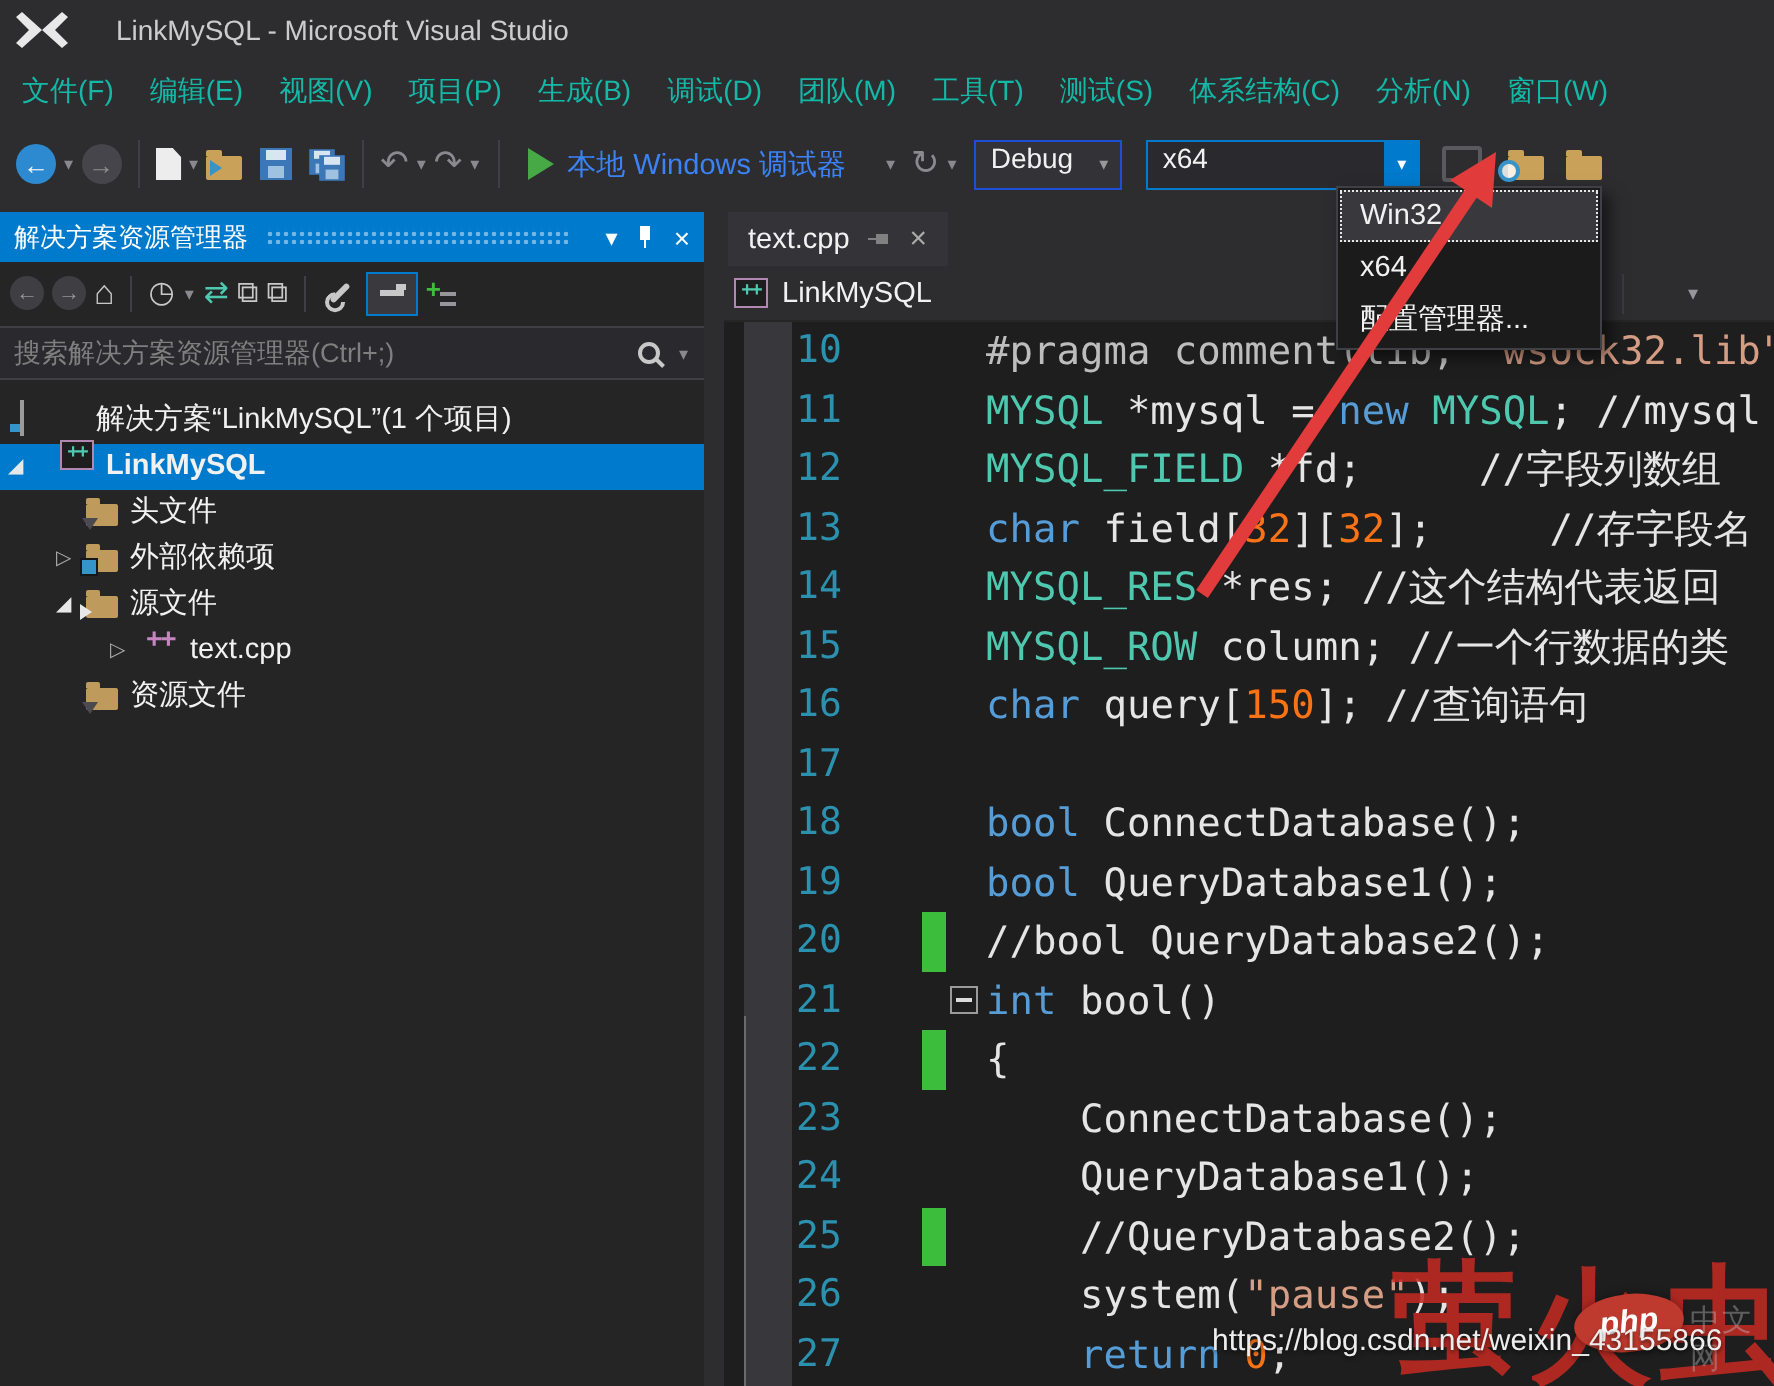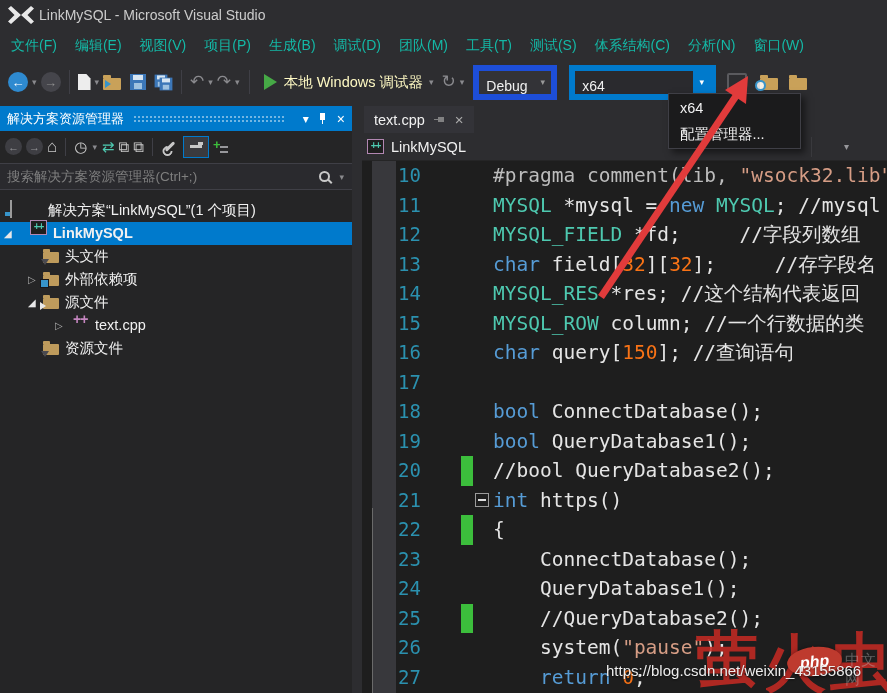--- a/index.html
+++ b/index.html
@@ -2,21 +2,21 @@
 <html><head>
 <meta charset="utf-8">
 <style>
   html,body{margin:0;padding:0}
   body{width:887px;height:693px;position:relative;overflow:hidden;background:#2D2D30;
        font-family:"Liberation Sans",sans-serif;color:#F1F1F1;-webkit-font-smoothing:antialiased}
   .abs{position:absolute}
 
   
   #titlebar{left:0;top:0;width:887px;height:30px;display:flex;align-items:center;padding-left:8px;box-sizing:border-box}
-  .title-text{margin-left:5px;font-size:14px;color:#CCCCCC;white-space:nowrap}
+  .title-text{margin-left:24px;font-size:14px;color:#CCCCCC;white-space:nowrap}
 
   
   #menubar{left:0;top:30px;width:887px;height:30px;display:flex;align-items:center;padding-left:2px;box-sizing:border-box;overflow:hidden;white-space:nowrap}
   .menu-item{padding:0 9px;font-size:14px;line-height:30px;color:#14b8a6;flex:0 0 auto}
 
   
   #toolbar{left:0;top:60px;width:887px;height:44px;display:flex;align-items:center;padding-left:8px;box-sizing:border-box;gap:3px;overflow:hidden}
   .tb-sep{width:1px;height:24px;background:#3F3F46;margin:0 5px;flex:0 0 auto}
   .tb-caret{font-size:9px;color:#8A8A8E;margin:0 1px;flex:0 0 auto}
   .i-circle{width:20px;height:20px;border-radius:50%;display:flex;align-items:center;justify-content:center;font-size:13px;flex:0 0 auto}
@@ -27,22 +27,22 @@
   .i-folder::before{content:'';position:absolute;top:-3px;left:0;width:8px;height:3px;background:#C9A159;border-radius:1px 1px 0 0}
   .i-folder .ov-arrow{position:absolute;left:2px;top:2px;width:0;height:0;border-top:4px solid transparent;border-bottom:4px solid transparent;border-left:6px solid #3794C9}
   .i-floppy{width:16px;height:16px;background:#3C77B8;position:relative;flex:0 0 auto}
   .i-floppy::before{content:'';position:absolute;left:3px;top:1px;width:10px;height:5px;background:#D8E6F2}
   .i-floppy::after{content:'';position:absolute;left:4px;bottom:1px;width:8px;height:6px;background:#9FC2E0}
   .i-saveall{position:relative;width:20px;height:18px;flex:0 0 auto}
   .i-saveall .f1{position:absolute;left:0;top:0;transform:scale(.8)}
   .i-saveall .f2{position:absolute;left:5px;top:3px;transform:scale(.8)}
   .u-g{color:#8A8A8E;font-size:17px;line-height:20px;flex:0 0 auto}
   .i-play{width:0;height:0;border-left:13px solid #46A946;border-top:8px solid transparent;border-bottom:8px solid transparent;margin:0 4px 0 6px;flex:0 0 auto}
-  .run-label{font-size:14.5px;color:#fef9c3;margin-right:2px;flex:0 0 auto}
-  .combo{height:23px;background:#333337;border:6px solid #1d4ed8;display:flex;align-items:flex-end;font-size:14px;flex:0 0 auto}
+  .run-label{font-size:14.5px;color:#3b82f6;margin-right:16px;flex:0 0 auto}
+  .combo{height:23px;background:#333337;border:1px solid #1d4ed8;display:flex;align-items:flex-start;font-size:14px;flex:0 0 auto}
   .combo .val{padding:0 7px;flex:1;color:#F1F1F1;white-space:nowrap;overflow:hidden}
   .combo .cbtn{width:17px;text-align:center;color:#999;font-size:9px;line-height:23px}
   #combo-debug{width:72px;margin-left:5px}
   #combo-platform{width:135px;margin-left:9px;border-color:#007ACC;background:#2A2A2E}
   #combo-platform .cbtn{background:#007ACC;color:#fff;height:23px}
   .i-attach{width:16px;height:14px;border:2px solid #5A5A5E;border-radius:2px;margin-left:8px;flex:0 0 auto}
   .i-foldersearch{position:relative;margin-left:10px}
   .i-foldersearch .mag2{position:absolute;left:-5px;top:2px;width:7px;height:7px;border:2px solid #3794C9;border-radius:50%;background:rgba(255,255,255,.85)}
 
   
@@ -195,20 +195,21 @@
     <span class="cbtn">▾</span>
   </span>
   <span class="i-attach"></span>
   <span class="i-folder i-foldersearch">
       <span class="mag2"></span>
     </span>
   <span class="i-folder" style="margin-left:8px"></span>
 </div>
 
 <div id="platform-popup" class="abs">
+    <div class="popup-item focused">Win32</div>
     <div class="popup-item">x64</div>
     <div class="popup-item">配置管理器...</div>
   </div>
 
 <div id="left-panel" class="abs">
   <div class="panel-title">
     <span>解决方案资源管理器</span>
     <span class="grip"></span>
     <span class="pt-ic">▾</span>
     <span class="pt-ic pin"></span>
@@ -293,21 +294,21 @@
       <div class="code-line"><span class="col-strip"></span><span class="col-num">11</span><span class="col-gap"></span><span class="col-chg"></span><span class="col-out"></span><span class="col-code"><span class="tk-ty">MYSQL</span><span class="tk-pl"> *mysql = </span><span class="tk-kw">new</span><span class="tk-pl"> </span><span class="tk-ty">MYSQL</span><span class="tk-pl">; </span><span class="tk-cm">//mysql</span></span></div>
       <div class="code-line"><span class="col-strip"></span><span class="col-num">12</span><span class="col-gap"></span><span class="col-chg"></span><span class="col-out"></span><span class="col-code"><span class="tk-ty">MYSQL_FIELD</span><span class="tk-pl"> *fd;     </span><span class="tk-cm">//字段列数组</span></span></div>
       <div class="code-line"><span class="col-strip"></span><span class="col-num">13</span><span class="col-gap"></span><span class="col-chg"></span><span class="col-out"></span><span class="col-code"><span class="tk-kw">char</span><span class="tk-pl"> field[</span><span class="tk-nu">32</span><span class="tk-pl">][</span><span class="tk-nu">32</span><span class="tk-pl">];     </span><span class="tk-cm">//存字段名</span></span></div>
       <div class="code-line"><span class="col-strip"></span><span class="col-num">14</span><span class="col-gap"></span><span class="col-chg"></span><span class="col-out"></span><span class="col-code"><span class="tk-ty">MYSQL_RES</span><span class="tk-pl"> *res; </span><span class="tk-cm">//这个结构代表返回</span></span></div>
       <div class="code-line"><span class="col-strip"></span><span class="col-num">15</span><span class="col-gap"></span><span class="col-chg"></span><span class="col-out"></span><span class="col-code"><span class="tk-ty">MYSQL_ROW</span><span class="tk-pl"> column; </span><span class="tk-cm">//一个行数据的类</span></span></div>
       <div class="code-line"><span class="col-strip"></span><span class="col-num">16</span><span class="col-gap"></span><span class="col-chg"></span><span class="col-out"></span><span class="col-code"><span class="tk-kw">char</span><span class="tk-pl"> query[</span><span class="tk-nu">150</span><span class="tk-pl">]; </span><span class="tk-cm">//查询语句</span></span></div>
       <div class="code-line"><span class="col-strip"></span><span class="col-num">17</span><span class="col-gap"></span><span class="col-chg"></span><span class="col-out"></span><span class="col-code"></span></div>
       <div class="code-line"><span class="col-strip"></span><span class="col-num">18</span><span class="col-gap"></span><span class="col-chg"></span><span class="col-out"></span><span class="col-code"><span class="tk-kw">bool</span><span class="tk-pl"> ConnectDatabase();</span></span></div>
       <div class="code-line"><span class="col-strip"></span><span class="col-num">19</span><span class="col-gap"></span><span class="col-chg"></span><span class="col-out"></span><span class="col-code"><span class="tk-kw">bool</span><span class="tk-pl"> QueryDatabase1();</span></span></div>
       <div class="code-line"><span class="col-strip"></span><span class="col-num">20</span><span class="col-gap"></span><span class="col-chg on"></span><span class="col-out"></span><span class="col-code"><span class="tk-cm">//bool QueryDatabase2();</span></span></div>
-      <div class="code-line"><span class="col-strip"></span><span class="col-num">21</span><span class="col-gap"></span><span class="col-chg"></span><span class="col-out"><span class="fold-box"></span></span><span class="col-code"><span class="tk-kw">int</span><span class="tk-pl"> https()</span></span></div>
+      <div class="code-line"><span class="col-strip"></span><span class="col-num">21</span><span class="col-gap"></span><span class="col-chg"></span><span class="col-out"><span class="fold-box"></span></span><span class="col-code"><span class="tk-kw">int</span><span class="tk-pl"> bool()</span></span></div>
       <div class="code-line"><span class="col-strip"></span><span class="col-num">22</span><span class="col-gap"></span><span class="col-chg on"></span><span class="col-out"></span><span class="col-code"><span class="tk-pl">{</span></span></div>
       <div class="code-line"><span class="col-strip"></span><span class="col-num">23</span><span class="col-gap"></span><span class="col-chg"></span><span class="col-out"></span><span class="col-code"><span class="tk-pl">    ConnectDatabase();</span></span></div>
       <div class="code-line"><span class="col-strip"></span><span class="col-num">24</span><span class="col-gap"></span><span class="col-chg"></span><span class="col-out"></span><span class="col-code"><span class="tk-pl">    QueryDatabase1();</span></span></div>
       <div class="code-line"><span class="col-strip"></span><span class="col-num">25</span><span class="col-gap"></span><span class="col-chg on"></span><span class="col-out"></span><span class="col-code"><span class="tk-pl">    </span><span class="tk-cm">//QueryDatabase2();</span></span></div>
       <div class="code-line"><span class="col-strip"></span><span class="col-num">26</span><span class="col-gap"></span><span class="col-chg"></span><span class="col-out"></span><span class="col-code"><span class="tk-pl">    system(</span><span class="tk-st">"pause"</span><span class="tk-pl">);</span></span></div>
       <div class="code-line"><span class="col-strip"></span><span class="col-num">27</span><span class="col-gap"></span><span class="col-chg"></span><span class="col-out"></span><span class="col-code"><span class="tk-pl">    </span><span class="tk-kw">return</span><span class="tk-pl"> </span><span class="tk-nu">0</span><span class="tk-pl">;</span></span></div>
     </div>
 </div>
 <div id="struct-guide" class="abs"></div>
 

